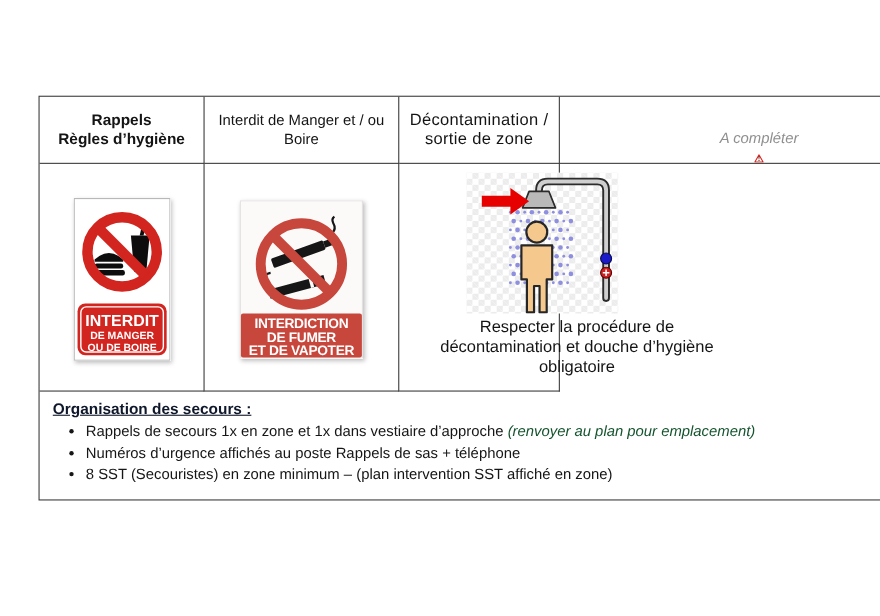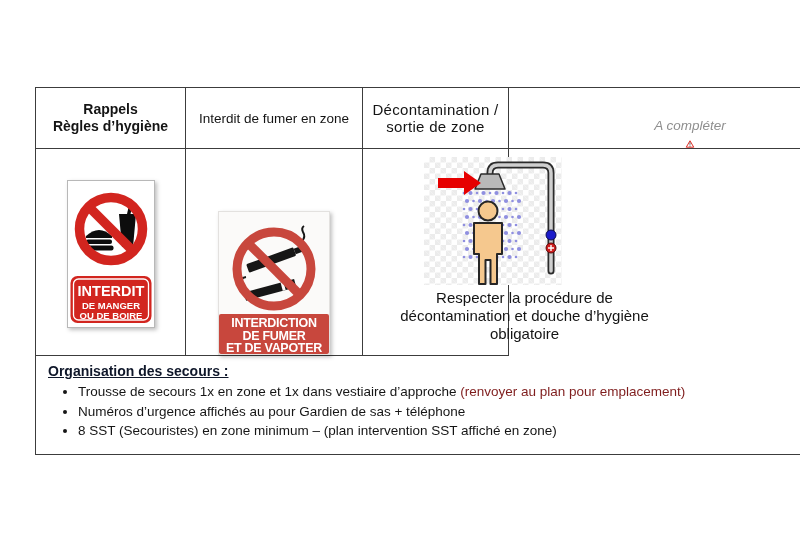--- a/index.html
+++ b/index.html
@@ -19,21 +19,21 @@
   .hc{display:flex;align-items:center;justify-content:center;text-align:center;
       font-size:13.5px;line-height:17px;padding:4px 6px;white-space:pre-line;}
   .hc.bold{font-weight:bold;font-size:14px;}
   .hc.wide{font-size:15px;letter-spacing:0.3px;}
 
   .cell-hygiene{display:flex;flex-direction:column;align-items:center;padding-top:30px;}
   .note-gray{font-style:italic;color:#8f8f8f;font-size:13.5px;}
   .tri{margin-top:7px;}
 
   .cell-eating{display:flex;justify-content:center;align-items:flex-start;padding-top:31px;}
-  .cell-smoking{display:flex;justify-content:center;align-items:flex-end;padding-top:33px;}
+  .cell-smoking{display:flex;justify-content:center;align-items:flex-start;padding-top:33px;}
   .sign{box-shadow:1.5px 2px 4px rgba(0,0,0,0.25);}
 
   .cell-decon{position:relative;}
   .shower{
     position:absolute;left:61px;top:8px;width:138px;height:128px;
     background-color:#fff;
     background-image:
       linear-gradient(45deg,#ececec 25%,transparent 25%,transparent 75%,#ececec 75%),
       linear-gradient(45deg,#ececec 25%,transparent 25%,transparent 75%,#ececec 75%);
     background-position:0 0,5.5px 5.5px;
@@ -41,34 +41,34 @@
   }
   .decon-caption{
     position:absolute;left:-20px;top:140px;width:363px;
     text-align:center;font-size:15px;line-height:18px;white-space:pre-line;color:#141414;
   }
 
   .footer-cell{grid-column:1/5;border-bottom:none;padding:7px 10px 0 12px;font-size:13.5px;}
   .footer-title{font-weight:bold;font-size:14px;text-decoration:underline;color:#0f172a;}
   .footer-list{margin:4px 0 0 0;padding-left:30px;}
   .footer-list li{margin-bottom:2.5px;line-height:17px;color:#161616;}
-  .b-note-gray{color:#7f1d1d;}
+  .b-note-gray{font-style:italic;color:#14532d;}
   .b-note-dark{color:#141414;}
 
   svg text{font-family:"Liberation Sans",sans-serif;}
 </style>
 </head>
 <body>
 
 <div class="page">
   <div class="tbl">
 
     <div class="c hc bold">Rappels
 Règles d’hygiène</div>
-    <div class="c hc">Interdit de fumer en zone</div>
+    <div class="c hc">Interdit de Manger et / ou Boire</div>
     <div class="c hc wide">Décontamination / sortie de zone</div>
 
     <div class="c cell-hygiene">
       <span class="note-gray">A compléter</span>
       <svg class="tri" width="72" height="66" viewBox="0 0 100 92">
         <path d="M50,9 L93,83 L7,83 Z" fill="#ffffff" stroke="#e0251c" stroke-width="11" stroke-linejoin="round"></path>
         <path d="M45.3,29 h9.4 l-2.3,29 h-4.8 Z" fill="#101010"></path>
         <circle cx="50" cy="68" r="6" fill="#101010"></circle>
       </svg>
     </div>
@@ -213,20 +213,20 @@
         </svg>
       </div>
       <div class="decon-caption">Respecter la procédure de
 décontamination et douche d’hygiène
 obligatoire</div>
     </div>
 
     <div class="c footer-cell">
       <span class="footer-title">Organisation des secours :</span>
       <ul class="footer-list">
-        <li><span>Trousse de secours 1x en zone et 1x dans vestiaire d’approche </span><span class="b-note-gray">(renvoyer au plan pour emplacement)</span></li>
-        <li><span>Numéros d’urgence affichés au pour Gardien de sas + téléphone</span><span class="b-note-gray"></span></li>
+        <li><span>Rappels de secours 1x en zone et 1x dans vestiaire d’approche </span><span class="b-note-gray">(renvoyer au plan pour emplacement)</span></li>
+        <li><span>Numéros d’urgence affichés au poste Rappels de sas + téléphone</span><span class="b-note-gray"></span></li>
         <li><span>8 SST (Secouristes) en zone minimum – </span><span class="b-note-dark">(plan intervention SST affiché en zone)</span></li>
       </ul>
     </div>
 
   </div>
 </div>
 
 </body></html>

